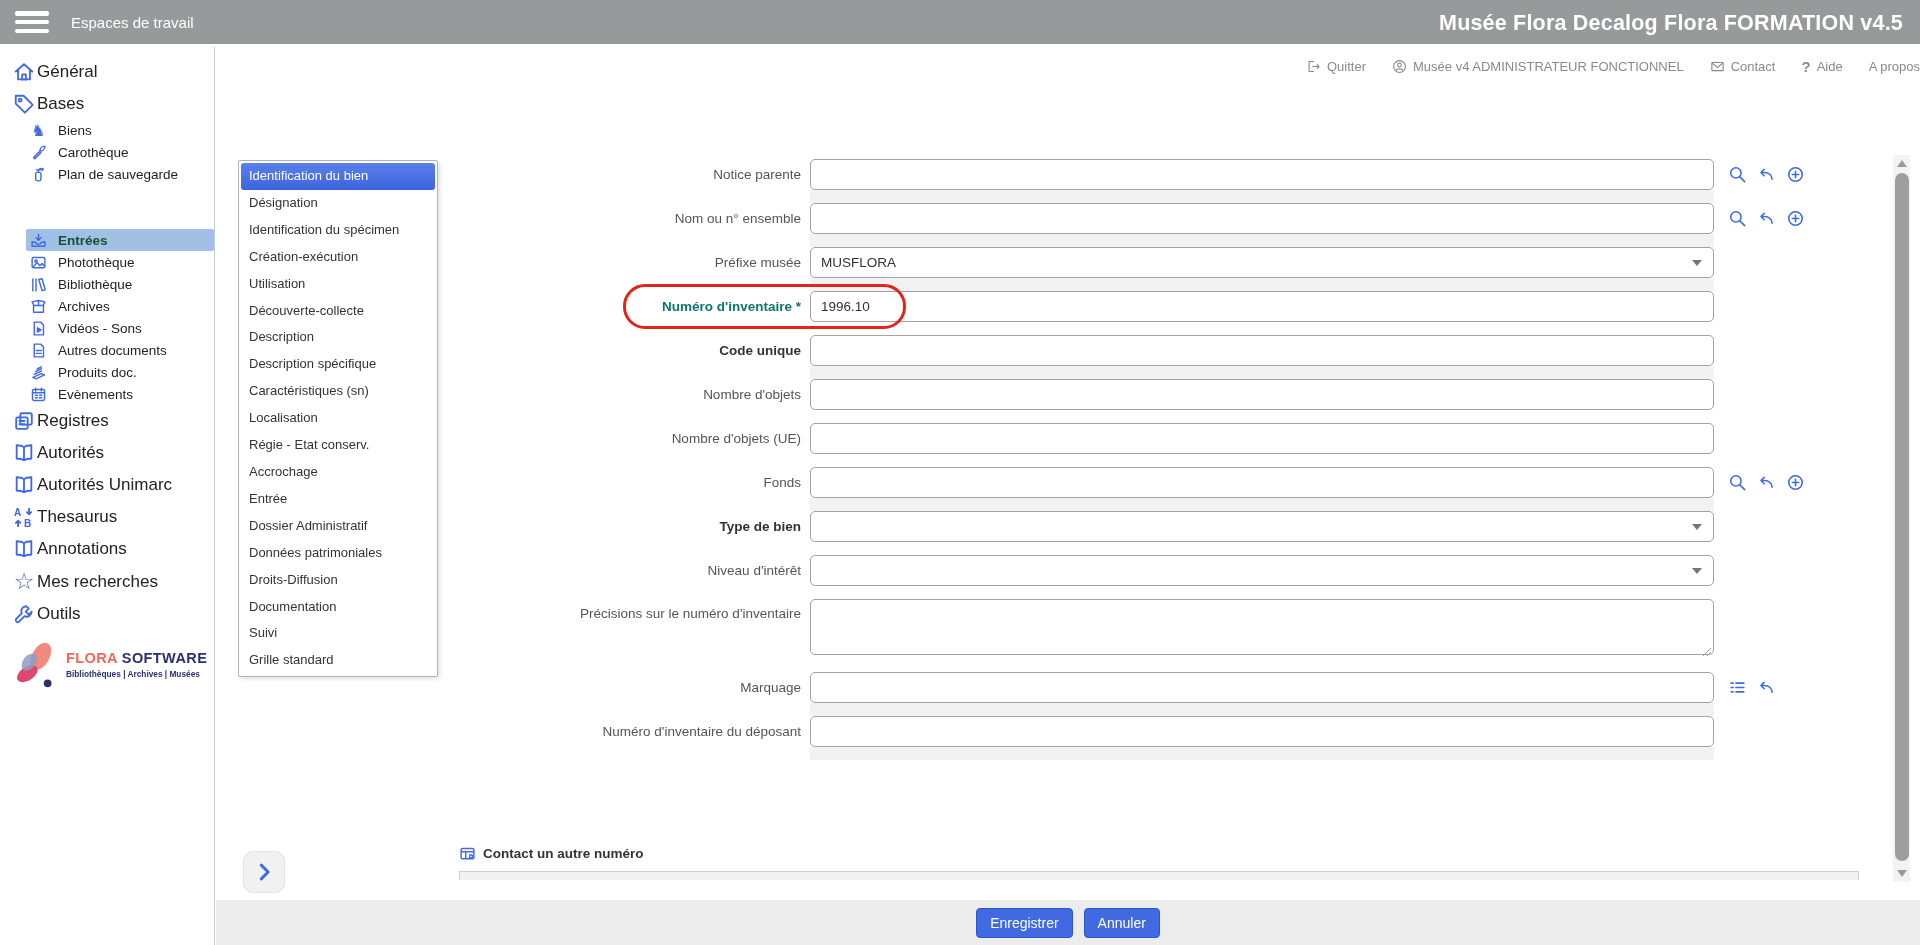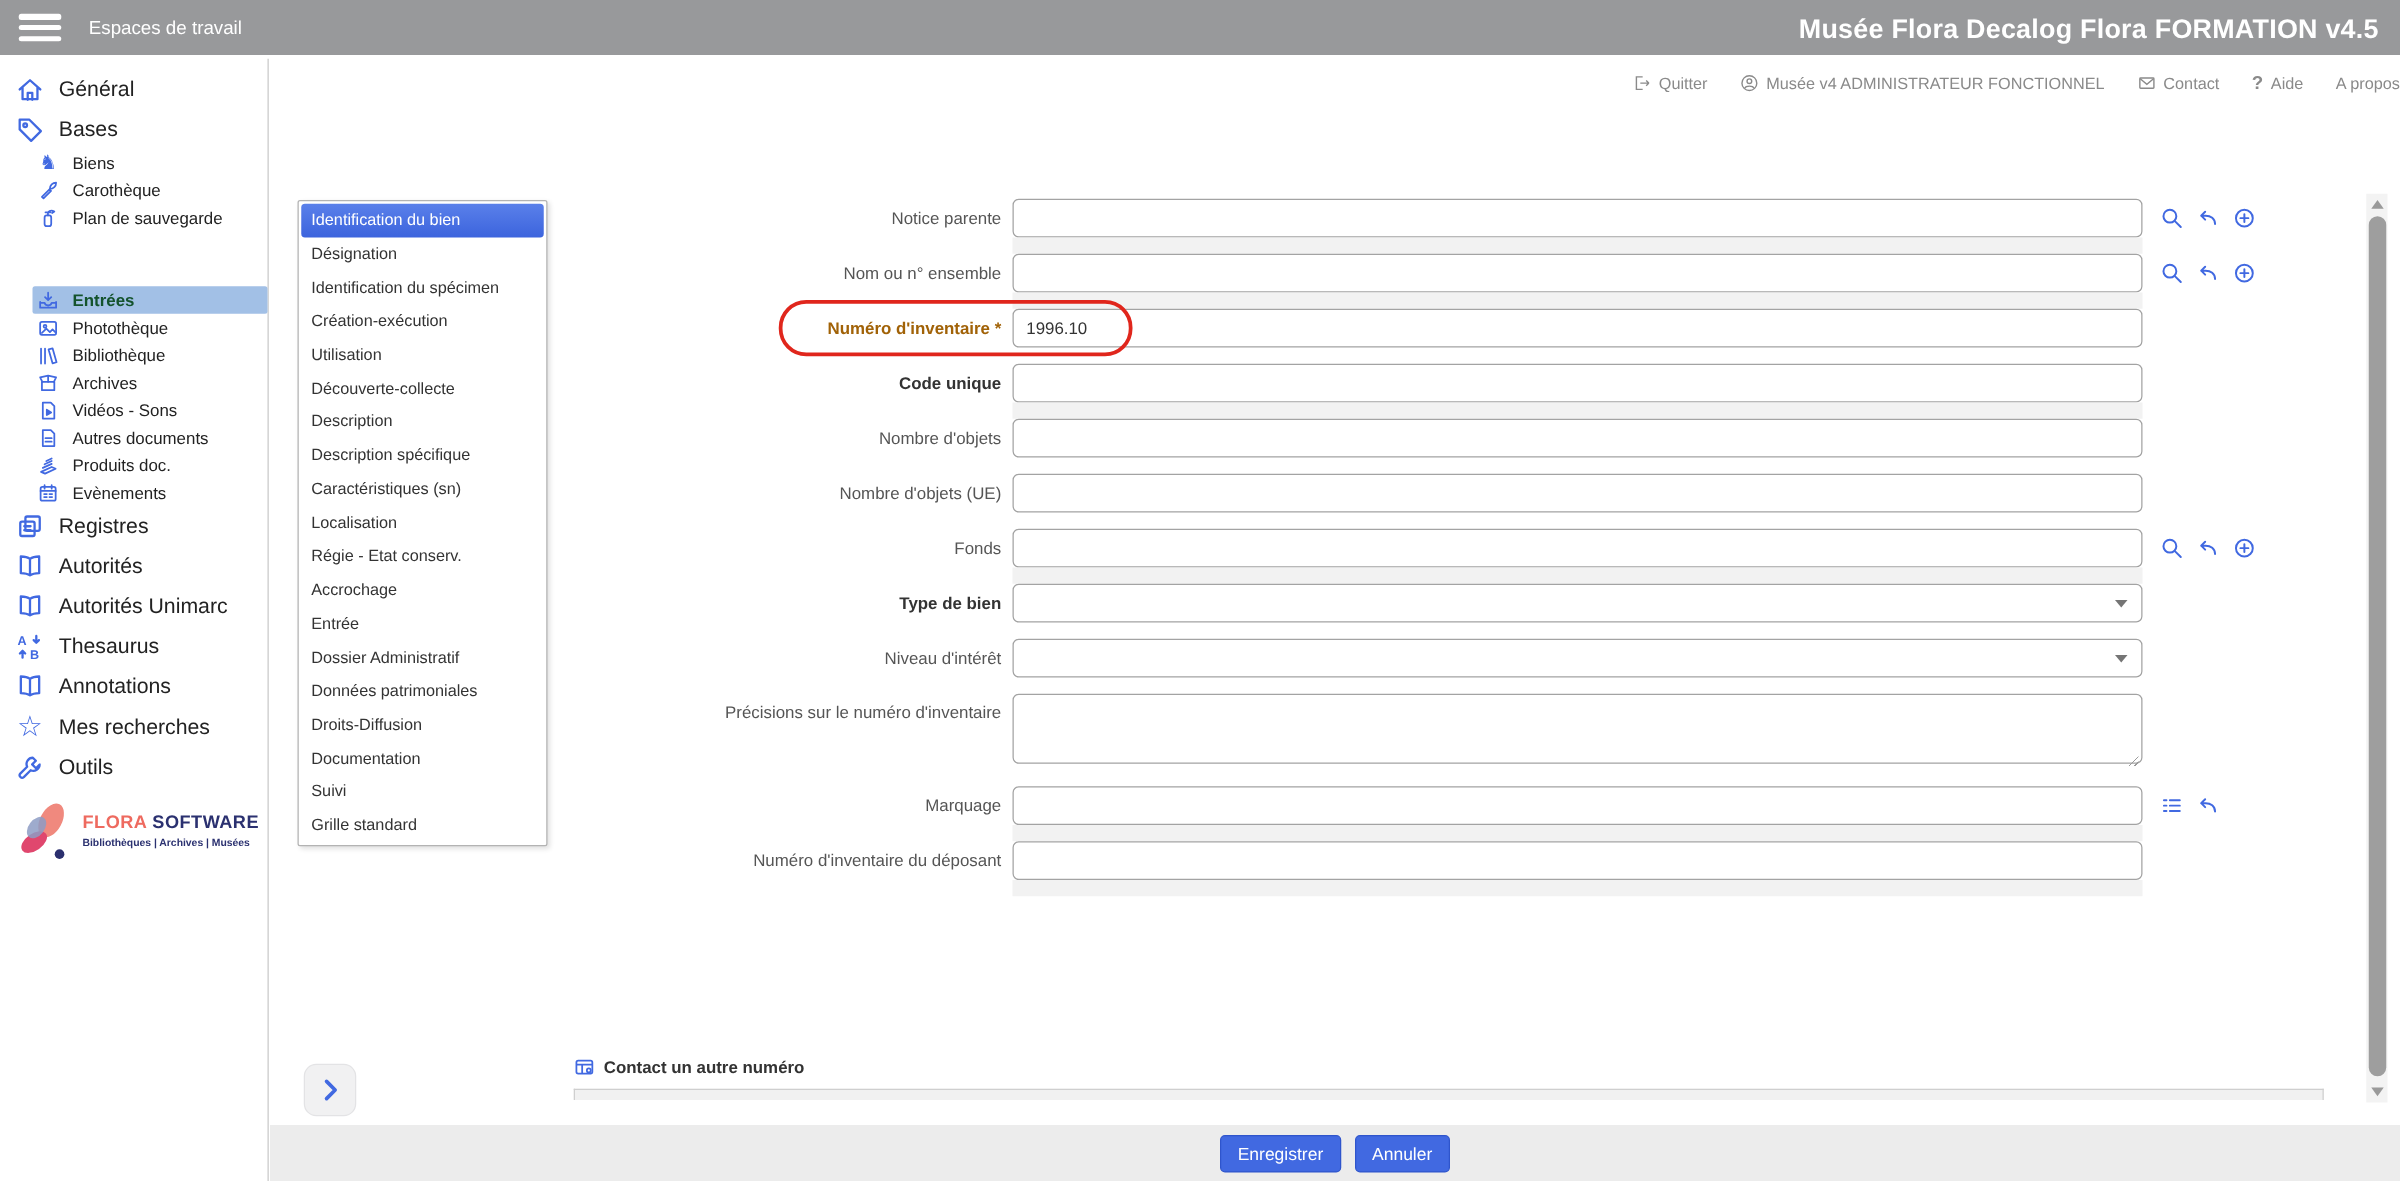--- a/index.html
+++ b/index.html
@@ -20,21 +20,21 @@
   
   .utilbar { position:absolute; top:47px; right:0; height:38px; display:flex; align-items:center;
     gap:26px; color:#8a8a8a; font-size:13px; }
   .utilbar .uitem { display:flex; align-items:center; gap:6px; cursor:pointer; white-space:nowrap; }
   .utilbar svg { width:15px; height:15px; stroke:#8a8a8a; fill:none; stroke-width:1.8; }
   .qmark { font-size:15px; font-weight:bold; color:#8a8a8a; }
 
   
   .sidebar { position:absolute; left:0; top:47px; width:215px; height:898px; background:#fff;
     border-right:1px solid #c9c9c9; padding-top:9px; }
-  .sb-item { display:flex; align-items:center; gap:12px; padding:5px 6px 5px 13px;
+  .sb-item { display:flex; align-items:center; gap:2px; padding:5px 6px 5px 13px;
     font-size:17px; color:#222; cursor:pointer; }
   .sb-item .ic { width:22px; height:22px; color:#4169e1; flex:none; }
   .sb-item.sub { padding:2.5px 6px 2.5px 30px; font-size:13.5px; gap:11px; }
   .sb-item.sub .ic { width:17px; height:17px; }
   .sb-item.sel { background:#a2c0e6; color:#14532d; font-weight:bold; margin-left:26px;
     padding-left:4px; border-radius:2px;margin-top:44px; }
   .gly { color:#4169e1; font-size:20px; line-height:1; width:22px; text-align:center; flex:none; }
   .sub .gly { font-size:16px; width:17px; }
   svg.ic { fill:none; stroke:currentColor; stroke-width:2; stroke-linecap:round; stroke-linejoin:round; }
 
@@ -54,21 +54,21 @@
   .tab { font-size:13px; color:#333; line-height:26.9px; padding-left:8px; cursor:pointer;
     white-space:nowrap; overflow:hidden; }
   .tab.sel { background:linear-gradient(#5a80ea,#3c64dd); color:#fff; border-radius:3px; }
 
   
   .form { position:absolute; left:455px; top:159px; }
   .row { display:flex; align-items:center; margin-bottom:13px; position:relative; }
   .lbl { width:355px; text-align:right; padding-right:9px; font-size:13.5px; color:#555;
     flex:none; white-space:nowrap; }
   .lbl.bold { color:#333; font-weight:bold; }
-  .lbl.req { color:#a16207; font-weight:bold; }
+  .lbl.req { color:#0f766e; font-weight:bold; }
   .ctl { position:relative; width:904px; flex:none; }
   .row.b .ctl::after { content:""; position:absolute; left:0; right:0; top:100%; height:13px;
     background:#f2f2f2; }
   .inp { width:100%; height:31px; border:1px solid #a3a3a3; border-radius:5px;
     font-family:inherit; font-size:13.5px; padding:0 10px; color:#333; background:#fff; outline:none; }
   textarea.inp { height:56px; padding-top:6px; resize:none; }
   .resize-grip { position:absolute; right:3px; bottom:3px; width:10px; height:10px;
     background:repeating-linear-gradient(135deg,transparent 0 2px,#9a9a9a 2px 3px); 
     clip-path:polygon(100% 0,100% 100%,0 100%); pointer-events:none; }
   .sel-arrow { position:absolute; right:12px; top:13px; width:0; height:0;
@@ -357,20 +357,24 @@
         <svg viewBox="0 0 24 24">
             <path d="M19 18 c0-5.5-4.5-8.5-9.5-8.5 H5 m0 0 l4-4 M5 9.5 l4 4"></path>
           </svg>
         <svg viewBox="0 0 24 24">
             <circle cx="12" cy="12" r="8.5"></circle>
             <path d="M12 8 v8 M8 12 h8"></path>
           </svg>
       </span>
     </div>
 
+    <div class="row b">
+      <label class="lbl">Préfixe musée</label>
+      <span class="ctl"><input class="inp" value="MUSFLORA" style=""><span class="sel-arrow"></span></span>
+    </div>
 
     <div class="row">
       <label class="lbl req">Numéro d'inventaire *</label>
       <span class="ctl"><input class="inp" value="1996.10" style=""></span>
       <span class="red-oval"></span>
     </div>
 
     <div class="row b">
       <label class="lbl bold">Code unique</label>
       <span class="ctl"><input class="inp" value="" style=""></span>

